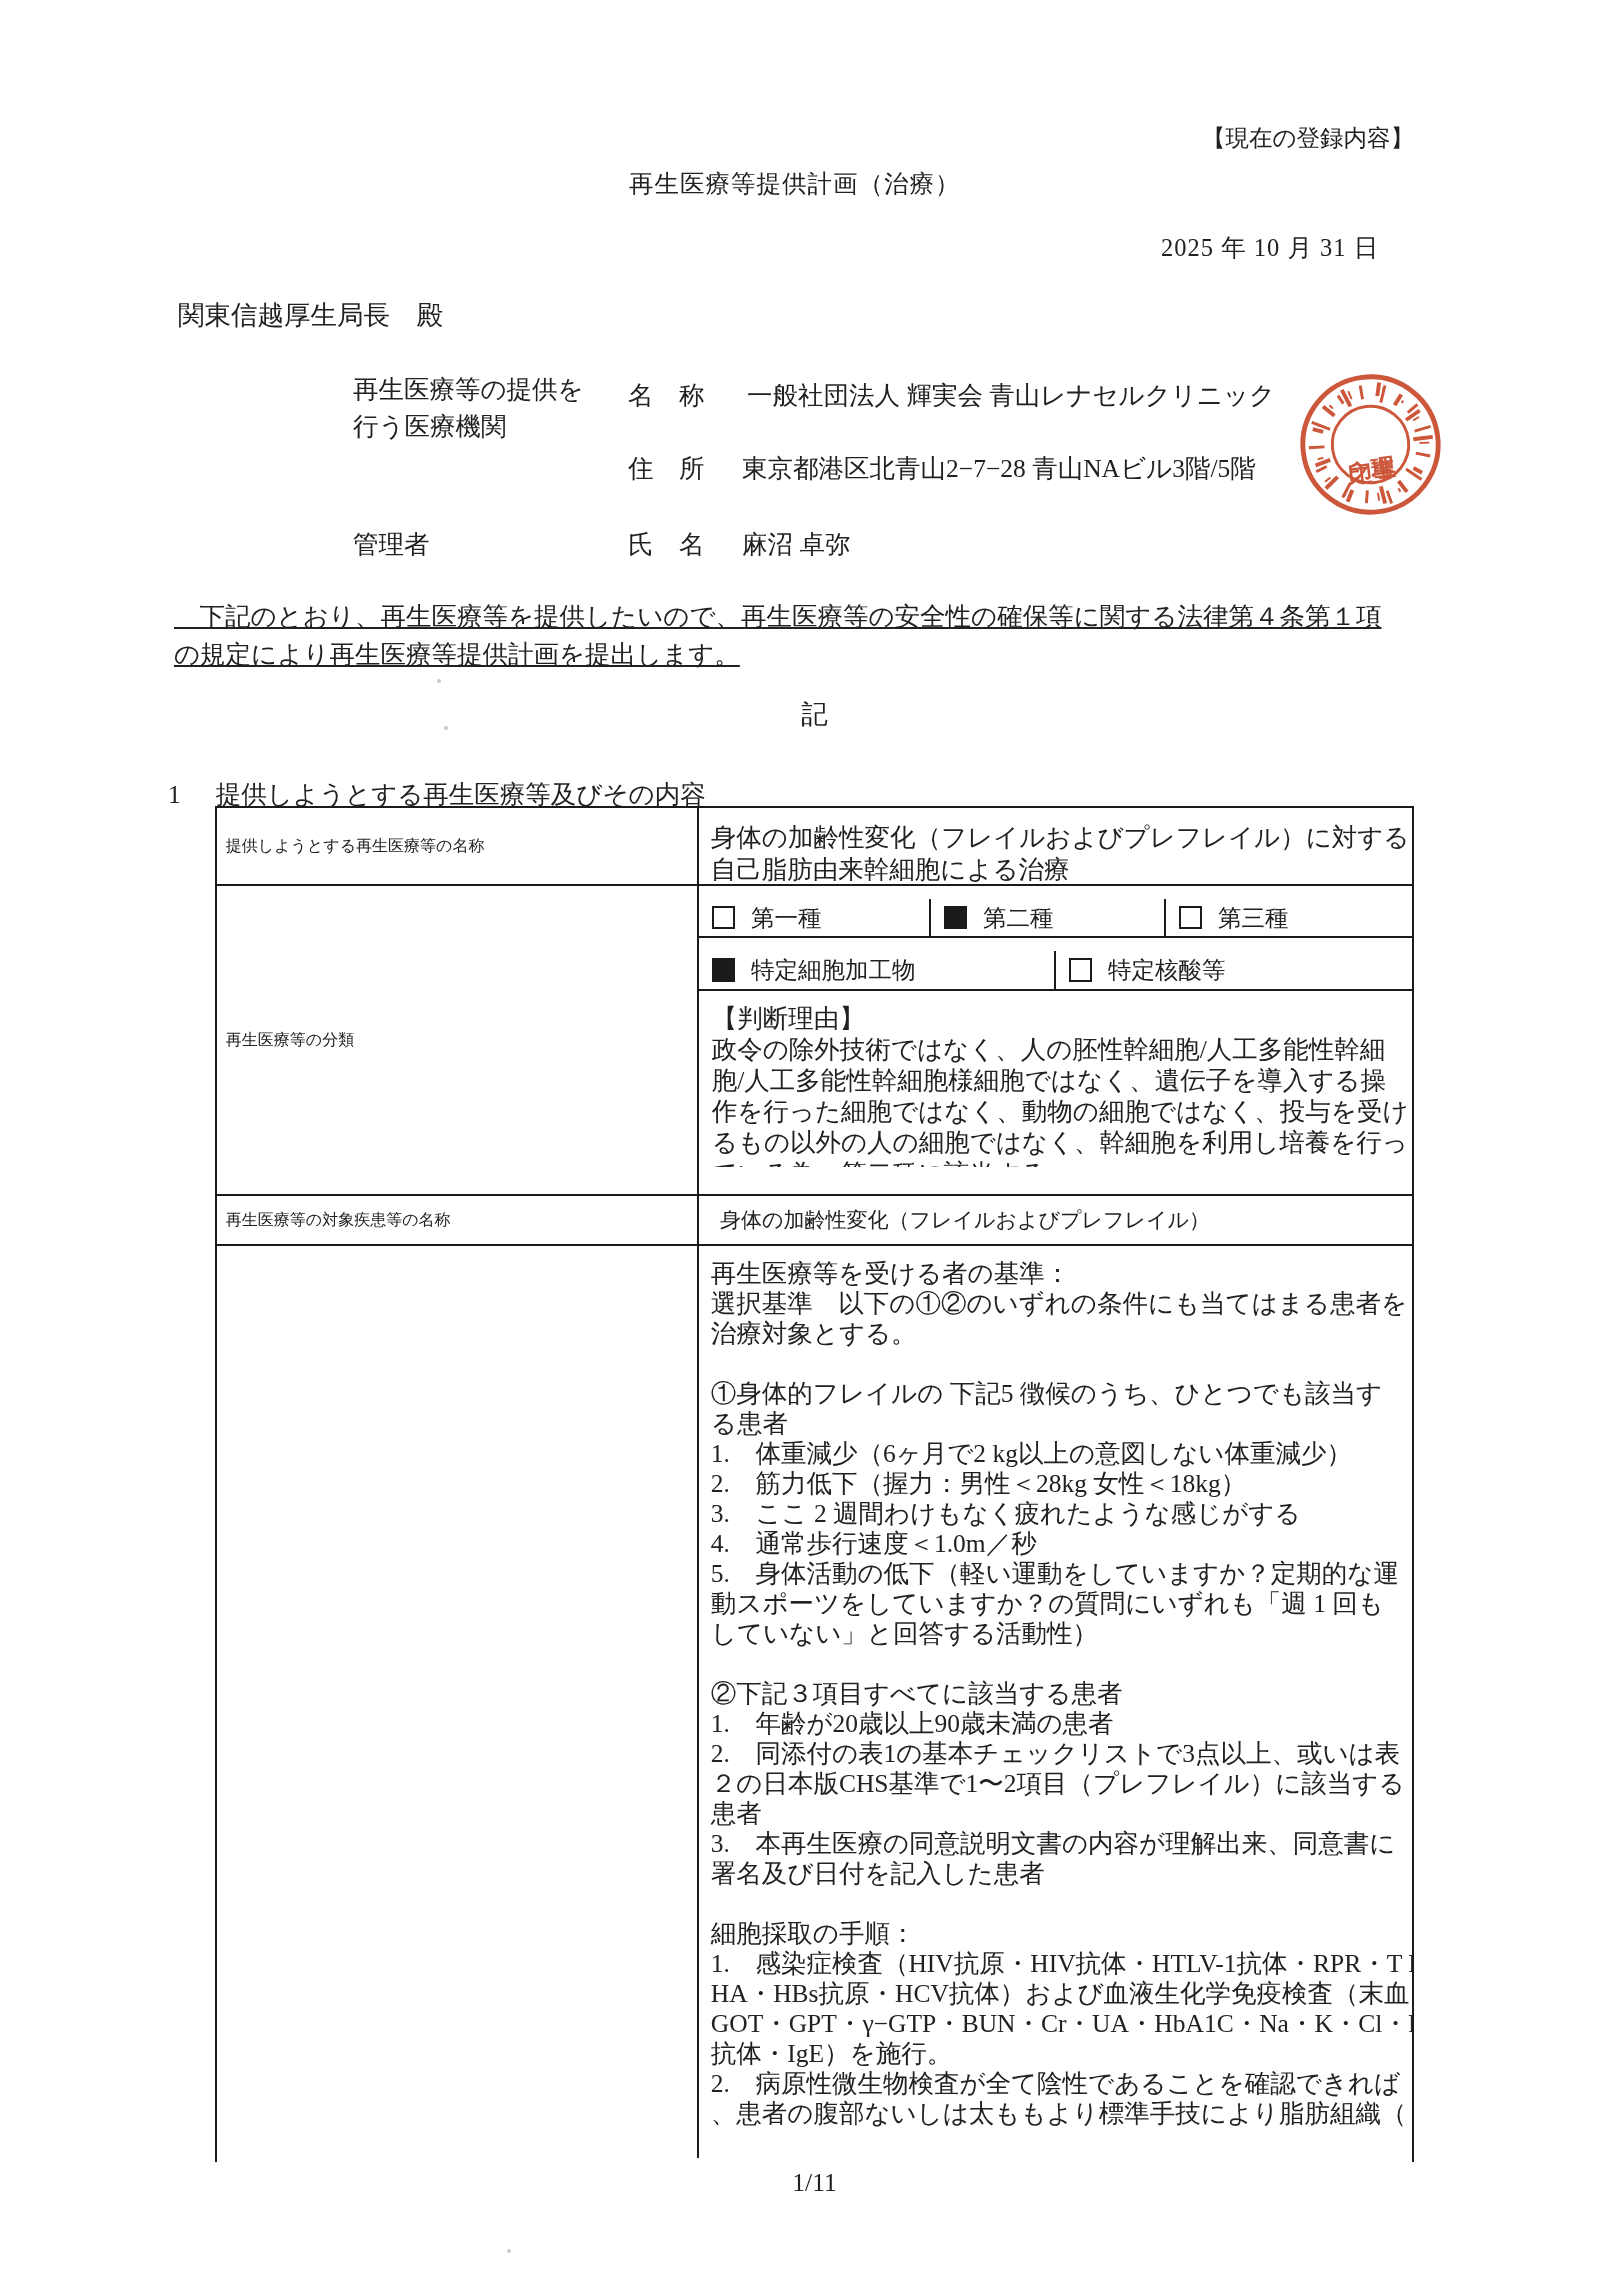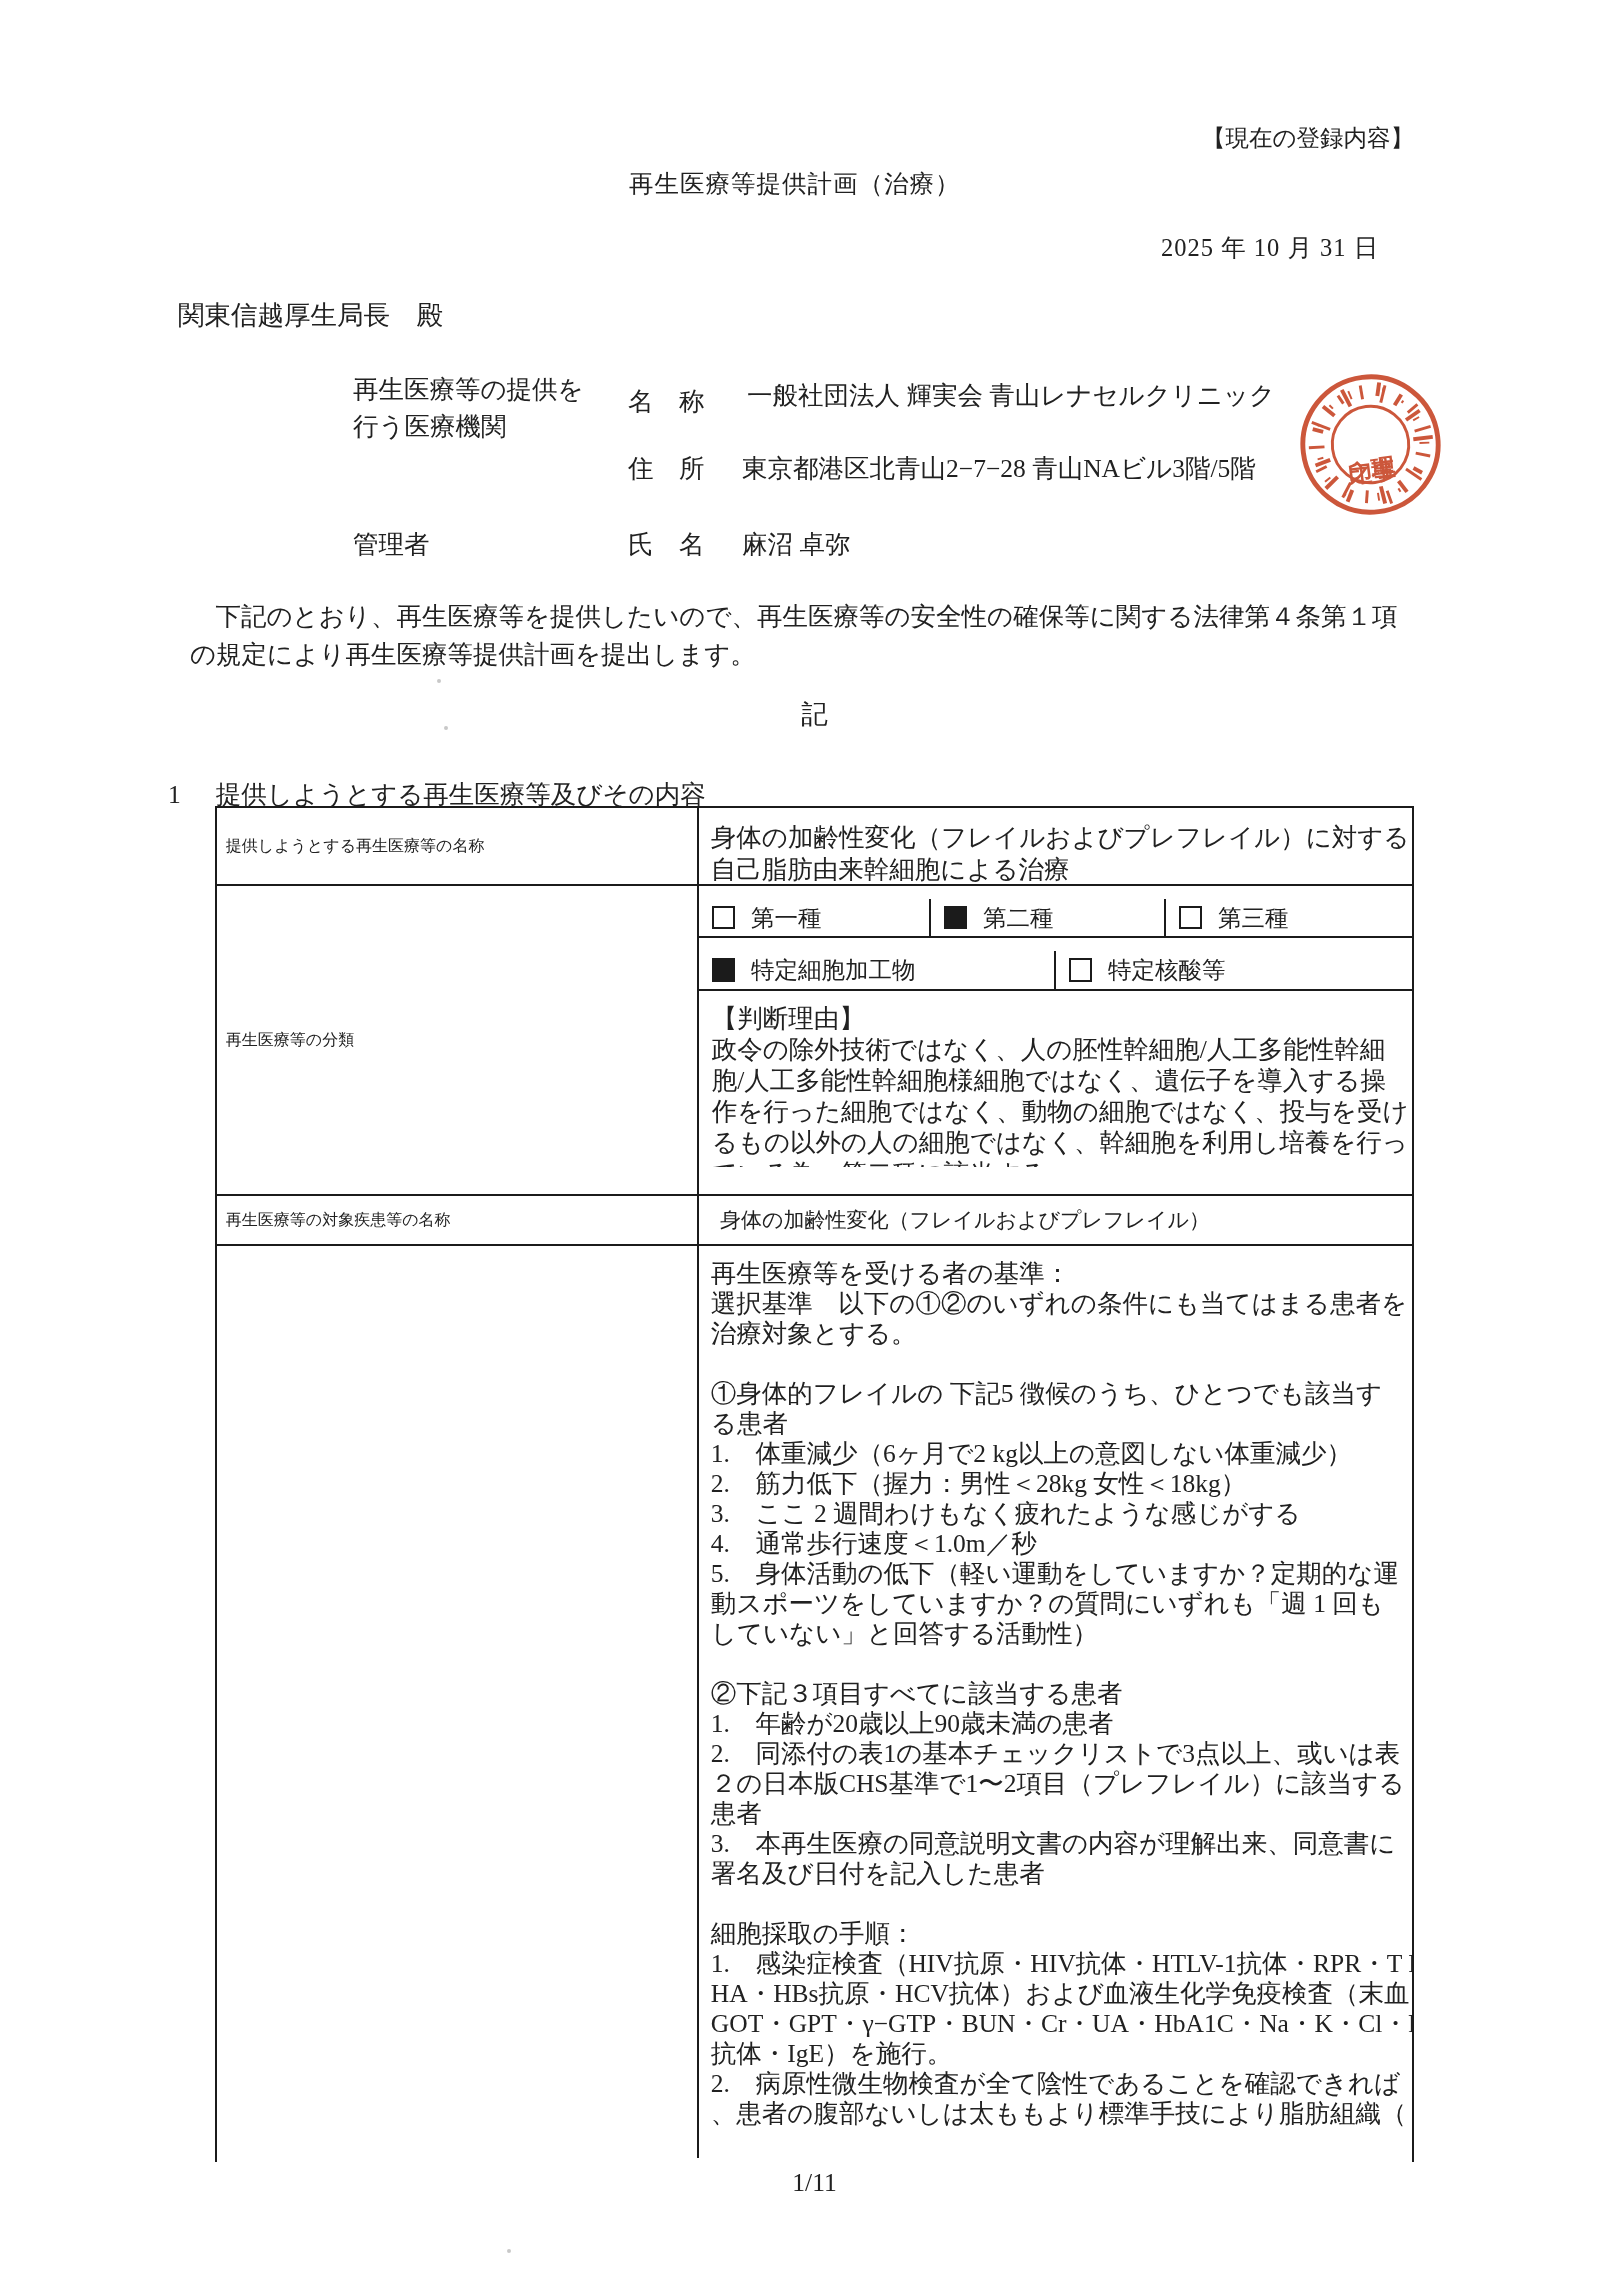--- a/index.html
+++ b/index.html
@@ -65,21 +65,21 @@
 
 <div class="page">
 
   <div class="abs t24" style="left:1202px;top:122px;">【現在の登録内容】</div>
   <div class="abs t25" style="left:629px;top:167px;letter-spacing:1px;">再生医療等提供計画（治療）</div>
   <div class="abs t25" style="left:1161px;top:231px;letter-spacing:1px;">2025 年 10 月 31 日</div>
   <div class="abs t27" style="left:178px;top:297px;">関東信越厚生局長　殿</div>
 
   <div class="abs t26" style="left:353px;top:372px;">再生医療等の提供を</div>
   <div class="abs t26" style="left:353px;top:409px;">行う医療機関</div>
-  <div class="abs t26" style="left:628px;top:378px;margin-top:6px;">名　称</div>
+  <div class="abs t26" style="left:628px;top:378px;">名　称</div>
   <div class="abs t26" style="left:747px;top:378px;">一般社団法人 輝実会 青山レナセルクリニック</div>
   <div class="abs t26" style="left:628px;top:451px;">住　所</div>
   <div class="abs t26" style="left:742px;top:451px;">東京都港区北青山2−7−28 青山NAビル3階/5階</div>
   <div class="abs t26" style="left:353px;top:527px;">管理者</div>
   <div class="abs t26" style="left:628px;top:527px;">氏　名</div>
   <div class="abs t26" style="left:742px;top:527px;">麻沼 卓弥</div>
 
   <svg class="seal" viewBox="-76 -76 152 152">
     <g id="seal-root" transform="rotate(-7)">
       <circle cx="0" cy="0" r="69" fill="none" stroke-width="5" stroke="#c8492b"></circle>
@@ -123,21 +123,21 @@
           <line x1="41.7" y1="-27.6" x2="52.5" y2="-34.8" stroke="#c8492b" stroke-width="3"></line>
           <line x1="39.0" y1="-20.4" x2="54.0" y2="-28.3" stroke="#c8492b" stroke-width="4"></line>
           <line x1="46.2" y1="-19.2" x2="52.6" y2="-21.8" stroke="#c8492b" stroke-width="2"></line>
           <line x1="46.3" y1="-8.0" x2="63.1" y2="-10.9" stroke="#c8492b" stroke-width="3"></line>
         </g>
       <text x="10" y="-4" font-size="24" font-weight="bold" text-anchor="middle" writing-mode="tb" style="letter-spacing:2px;font-family:'Liberation Serif',serif;" fill="#c8492b">理事</text>
       <text x="-14" y="-4" font-size="24" font-weight="bold" text-anchor="middle" writing-mode="tb" style="letter-spacing:2px;font-family:'Liberation Serif',serif;" fill="#c8492b">之印</text>
     </g>
   </svg>
 
-  <div class="abs t26 intro" style="left:190px;top:598px;"><div class="ln">　下記のとおり、再生医療等を提供したいので、再生医療等の安全性の確保等に関する法律第４条第１項</div><div class="ln">の規定により再生医療等提供計画を提出します。</div></div>
+  <div class="abs t26 intro" style="left:174px;top:598px;text-decoration:underline;"><div class="ln">　下記のとおり、再生医療等を提供したいので、再生医療等の安全性の確保等に関する法律第４条第１項</div><div class="ln">の規定により再生医療等提供計画を提出します。</div></div>
 
   <div class="abs t27 center-band" style="top:696px;">記</div>
 
   <div class="abs t26" style="left:168px;top:777px;"><span>1</span><span style="margin-left:35px;">提供しようとする再生医療等及びその内容</span></div>
 
   <div class="doc-table">
 
     <div class="trow row1">
       <div class="tlabel">提供しようとする再生医療等の名称</div>
       <div class="tcontent">

